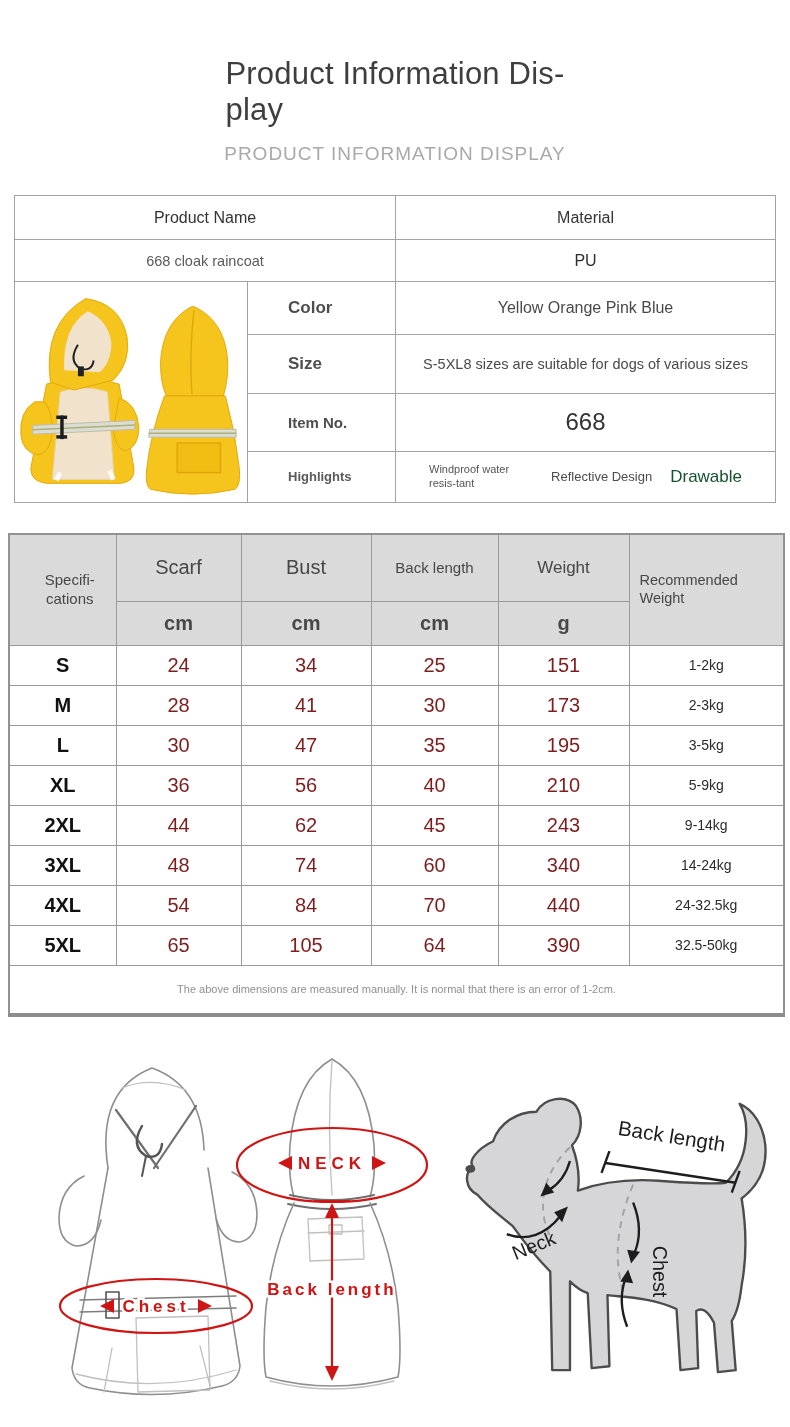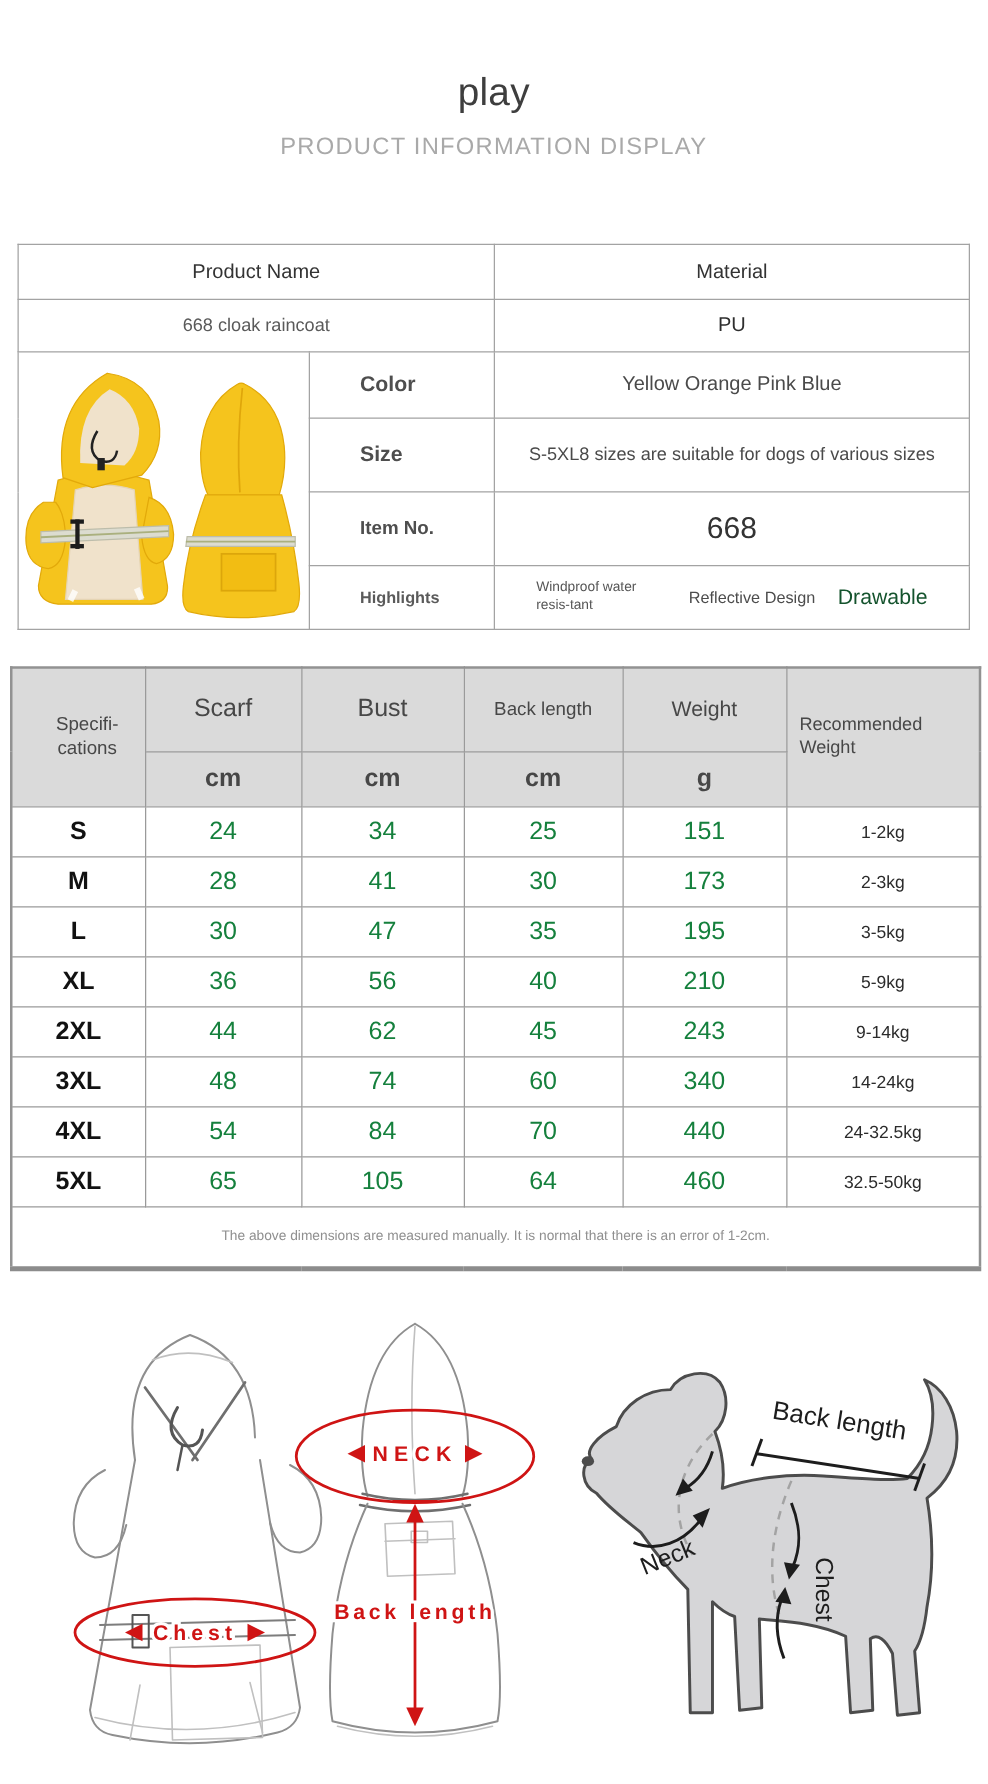--- a/index.html
+++ b/index.html
@@ -36,40 +36,41 @@
   
   #size-table { position:absolute; left:8px; top:533px; width:775px; border:2px solid #929292; border-bottom:4px solid #8c8c8c; }
   #size-table th, #size-table td { border:1px solid #9a9a9a; text-align:center; vertical-align:middle; }
   #size-table thead th { background:#dadada; font-weight:normal; color:#474747; }
   .spec-h { font-size:15px; text-align:center; padding-left:14px; line-height:1.25; width:107px;margin-top:23px; }
   .col-h { font-size:20px; }
   .col-h-small { font-size:15px; line-height:1.15; }
   .col-h-weight { font-size:17px; }
   .rec-h { font-size:14.5px; text-align:left !important; padding-left:10px; line-height:1.2; width:155px; }
   .unit { font-weight:bold !important; font-size:20px; color:#1c1c1c; background:#dadada; }
-  #size-table tbody td { background:#fff; font-size:20px; color:#15803d; height:40px; }
+  #size-table tbody td { background:#fff; font-size:20px; color:#7f1d1d; height:40px; }
   #size-table tbody td.sz { font-weight:bold; color:#111; }
   #size-table tbody td.rec { font-size:14px; color:#2b2b2b; }
   #size-table .note-cell { height:50px; font-size:11px; color:#8f8f8f; background:#fff; }
 
   
   .diagrams { position:absolute; top:1040px; left:0; width:790px; height:387px; }
   .fig { position:absolute; }
   .red-label { fill:#cf1414; font-family:"Liberation Sans",sans-serif; font-weight:bold; }
   .dark-label { fill:#1d1d1d; font-family:"Liberation Sans",sans-serif; }
   .sketch { stroke:#8f8f8f; fill:none; stroke-width:1.6; stroke-linecap:round; stroke-linejoin:round; }
   .sketch-light { stroke:#c0c0c0; fill:none; stroke-width:1.3; }
   .redline { stroke:#cf1414; fill:none; stroke-width:2.2; }
   .halo { paint-order:stroke; stroke:#ffffff; stroke-width:5px; }
 </style>
 </head>
 <body>
 
 <div class="header">
   <div class="title">
+    <span style="display:block">Product Information Dis-</span>
     <span style="display:block">play</span>
   </div>
   <div class="subtitle">PRODUCT INFORMATION DISPLAY</div>
 </div>
 
 <table id="info-table">
   <colgroup>
       <col style="width:233px">
       <col style="width:148px">
       <col style="width:380px">
@@ -221,21 +222,21 @@
       <td>84</td>
       <td>70</td>
       <td>440</td>
       <td class="rec">24-32.5kg</td>
     </tr>
     <tr>
       <td class="sz">5XL</td>
       <td>65</td>
       <td>105</td>
       <td>64</td>
-      <td>460</td>
+      <td>390</td>
       <td class="rec">32.5-50kg</td>
     </tr>
     <tr>
       <td colspan="6" class="note-cell">The above dimensions are measured manually. It is normal that there is an error of 1-2cm.</td>
     </tr>
   </tbody>
 </table>
 
 <div class="diagrams">
 

